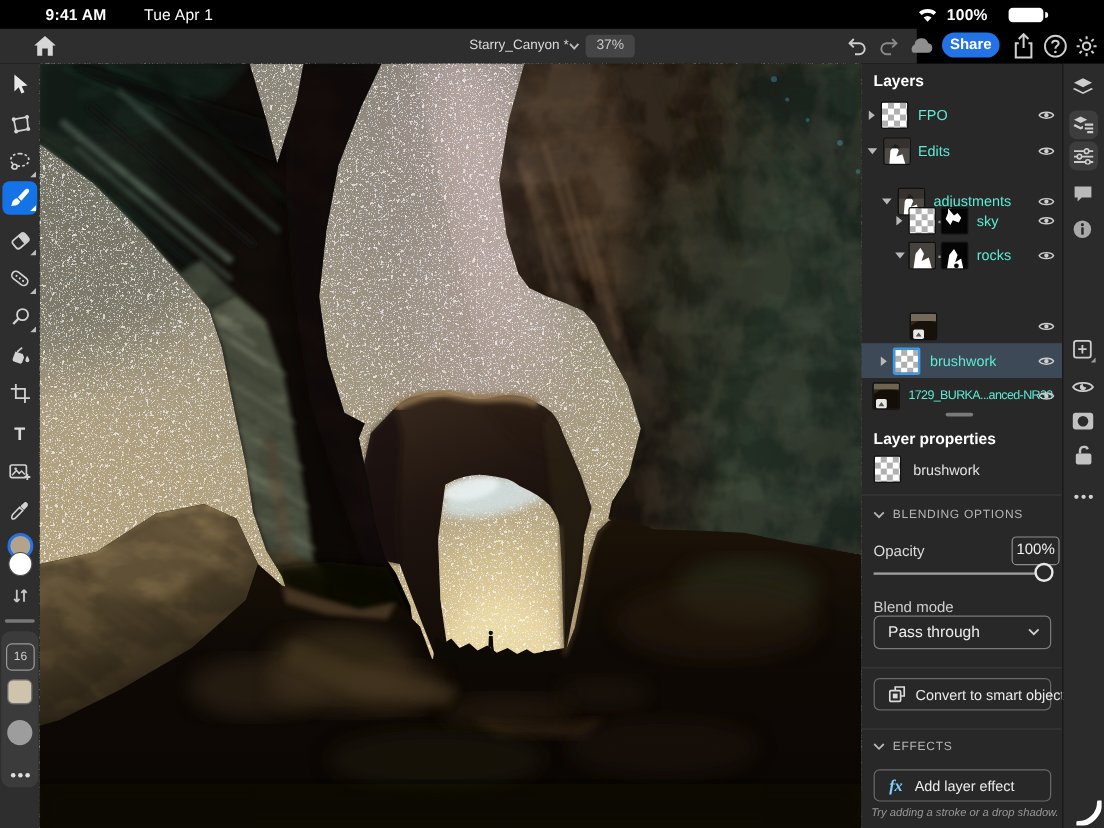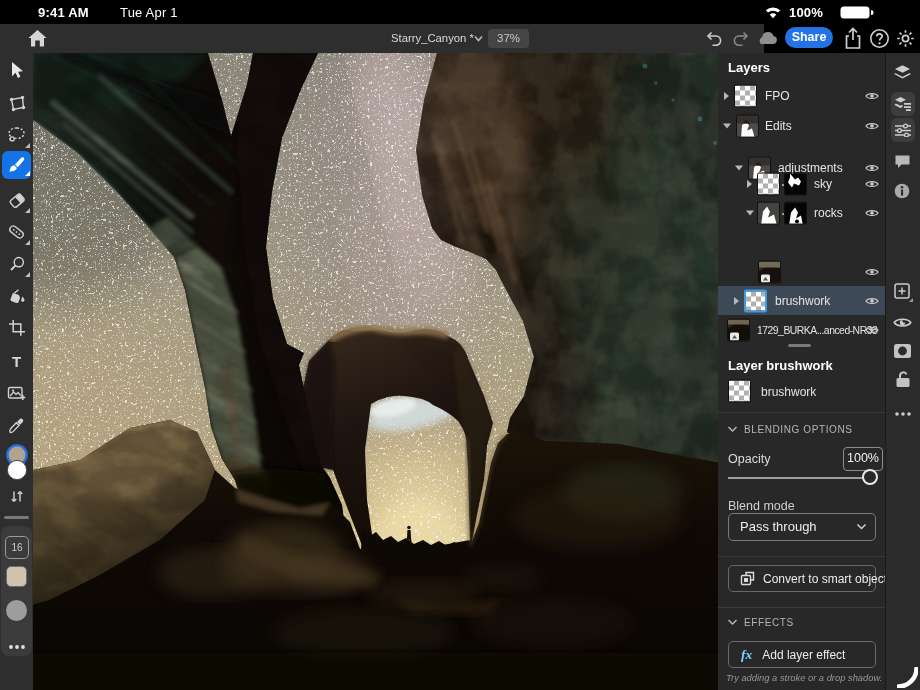--- a/index.html
+++ b/index.html
@@ -10,21 +10,21 @@
   #statusbar .t{position:absolute;top:5px;font-size:13px;font-weight:600;letter-spacing:.2px;}
   #topbar{position:absolute;left:0;top:24px;width:764px;height:29px;background:#2e2e2e;}
   #lefttool{position:absolute;left:0;top:53px;width:33px;height:637px;background:#2e2e2e;}
   #canvas{position:absolute;left:33px;top:53px;width:685px;height:637px;background:#0c0a08;}
   #panel{position:absolute;left:718px;top:53px;width:167px;height:637px;background:#282828;color:#d8d8d8;}
   #strip{position:absolute;left:886px;top:53px;width:34px;height:637px;background:#2b2b2b;}
   #vdiv{position:absolute;left:885px;top:53px;width:1px;height:637px;background:#1a1a1a;}
   .ticon{position:absolute;left:0px;width:33px;height:30px;display:flex;align-items:center;justify-content:center;}
   .bluesel{position:absolute;left:2px;width:29px;height:28px;background:#1473e6;border-radius:6px;}
   .row{position:absolute;left:0;width:167px;height:29px;}
-  .rowlbl{position:absolute;font-size:12px;color:#e5e5e5;top:50%;transform:translateY(-50%);white-space:nowrap;}
+  .rowlbl{position:absolute;font-size:12px;color:#5eead4;top:50%;transform:translateY(-50%);white-space:nowrap;}
   .eye{position:absolute;right:6px;top:50%;transform:translateY(-50%);}
   .thumb{position:absolute;top:50%;transform:translateY(-50%);width:23px;height:23px;border-radius:2px;overflow:hidden;border:1px solid #101010;}
   .checker{background:repeating-conic-gradient(#b0b0b0 0% 25%,#ffffff 0% 50%);background-size:10px 10px;}
   .disc{position:absolute;top:50%;transform:translateY(-50%);width:0;height:0;}
   .disc.r{border-left:5px solid #b8b8b8;border-top:4px solid transparent;border-bottom:4px solid transparent;}
   .disc.d{border-top:5px solid #b8b8b8;border-left:4px solid transparent;border-right:4px solid transparent;}
   .seclbl{font-size:10px;color:#b5b5b5;letter-spacing:.6px;}
   .btn{position:absolute;left:10px;width:148px;height:27px;border:1px solid #696969;border-radius:5px;color:#ececec;font-size:12px;display:flex;align-items:center;white-space:nowrap;}
   .btn svg{flex:none;}
   .hdiv{position:absolute;left:0;width:167px;height:1px;background:#3a3a3a;}
@@ -544,21 +544,21 @@
             <path d="M4 19 L6.5 15.5 L9 19 Z" fill="#555"></path>
           </svg></div>
       <div class="rowlbl" style="left:39px;font-size:10.4px;letter-spacing:-0.5px;">1729_BURKA...anced-NR33</div>
       <svg class="eye" width="14" height="10" viewBox="0 0 14 10">
           <path d="M1 5 C3 1.7 11 1.7 13 5 C11 8.3 3 8.3 1 5 Z" fill="none" stroke="#cdcdcd" stroke-width="1.2"></path>
           <circle cx="7" cy="5" r="1.8" fill="#cdcdcd"></circle>
         </svg>
     </div>
 
     <div class="abs" style="left:70px;top:291px;width:23px;height:3px;background:#7a7a7a;border-radius:2px;"></div>
-    <div class="abs" style="left:10px;top:305px;font-size:13px;font-weight:700;color:#fff;">Layer brushwork</div>
+    <div class="abs" style="left:10px;top:305px;font-size:13px;font-weight:700;color:#fff;">Layer properties</div>
     <div class="thumb checker" style="left:10px;top:338px;"></div>
     <div class="abs" style="left:43px;top:332px;font-size:12px;color:#e2e2e2;">brushwork</div>
     <div class="hdiv" style="top:359px;"></div>
 
     <svg class="abs" style="left:9px;top:372px;" width="11" height="8" viewBox="0 0 11 8">
         <path d="M1.5 2 L5.5 6 L9.5 2" stroke="#b5b5b5" stroke-width="1.5" fill="none"></path>
       </svg>
     <div class="abs seclbl" style="left:26px;top:371px;">BLENDING OPTIONS</div>
 
     <div class="abs" style="left:10px;top:399px;font-size:12.5px;color:#dcdcdc;">Opacity</div>

